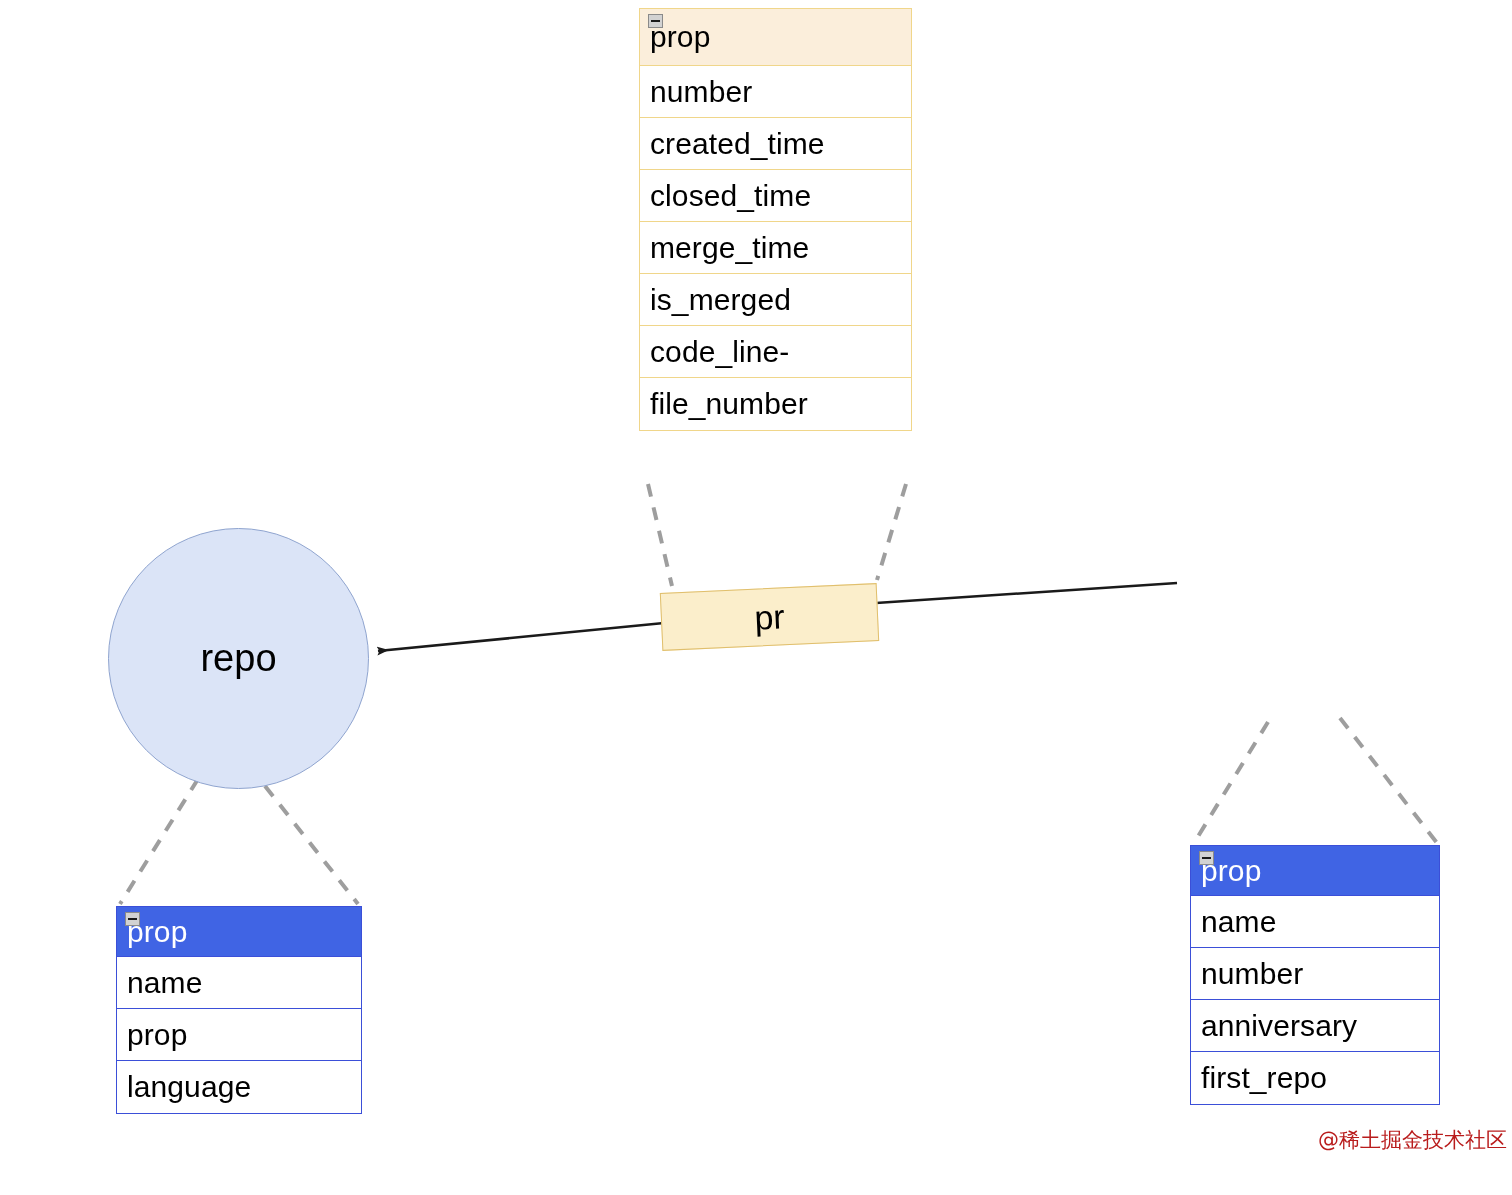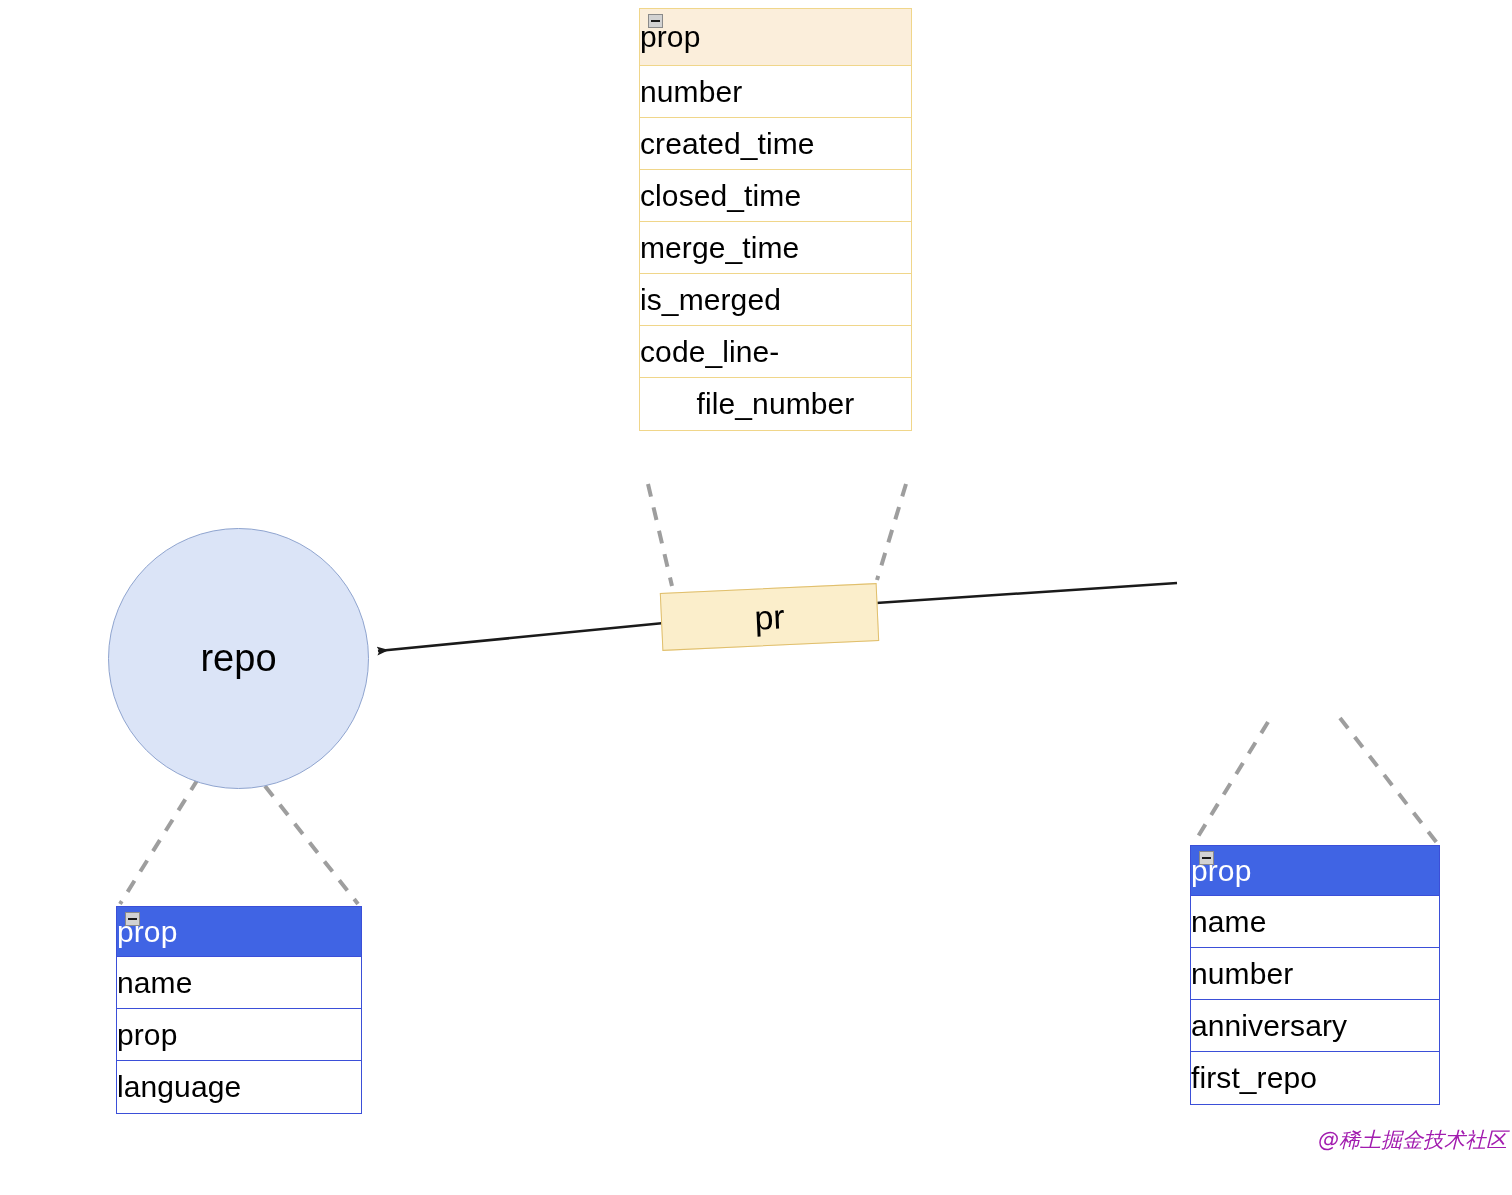--- a/index.html
+++ b/index.html
@@ -36,21 +36,21 @@
     box-sizing: border-box;
     background: #ffffff;
   }
   .prop-table .row {
     box-sizing: border-box;
     display: flex;
     align-items: center;
     font-size: 30px;
     color: #000000;
     letter-spacing: 0.1px;
-    padding-left: 0;
+    padding-left: 10px;
     white-space: nowrap;
   }
   .prop-table .header {
     position: relative;
     font-size: 30px;
   }
   .collapse-icon {
     position: absolute;
     left: 8px;
     top: 5px;
@@ -80,21 +80,21 @@
   .table-pr {
     left: 639px;
     top: 8px;
     width: 273px;
     border: 1.5px solid #f0d68a;
   }
   .table-pr .row {
     height: 52px;
     border-bottom: 1.5px solid #f0d68a;
   }
-  .table-pr .row:last-child { border-bottom: none; justify-content: center; }
+  .table-pr .row:last-child { border-bottom: none; }
   .table-pr .header {
     background: #fbeedb;
     height: 57px;
   }
 
   
   .table-blue { border: 1.5px solid #3b4fd8; }
   .table-blue .row {
     height: 52px;
     border-bottom: 1.5px solid #3b4fd8;
@@ -151,24 +151,23 @@
     font-size: 34px;
     color: #000000;
   }
 
   
   .watermark {
     position: absolute;
     left: 1318px;
     top: 1126px;
     font-size: 21px;
-    color: #a21caf;
+    color: #b91c1c;
     white-space: nowrap;
     font-family: "DejaVu Sans", sans-serif;
-    font-style: italic;
   }
 </style>
 </head>
 <body>
 
 <div id="canvas">
 
   <svg class="edges" viewBox="0 0 1512 1195">
     <defs>
       <marker id="arrowhead" markerWidth="12" markerHeight="10" refX="11" refY="5" orient="auto" markerUnits="userSpaceOnUse">

